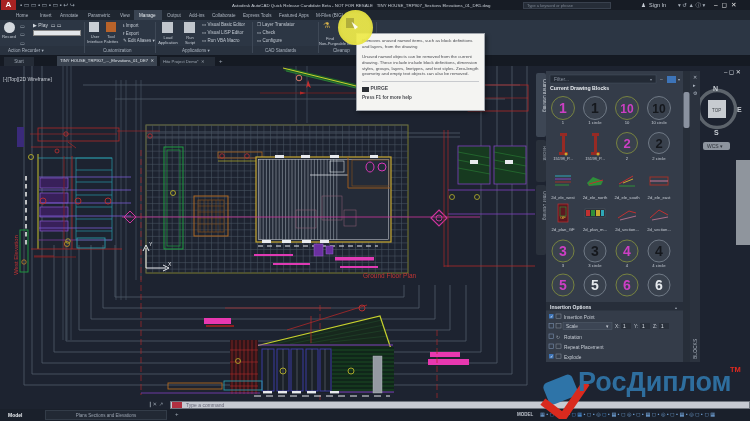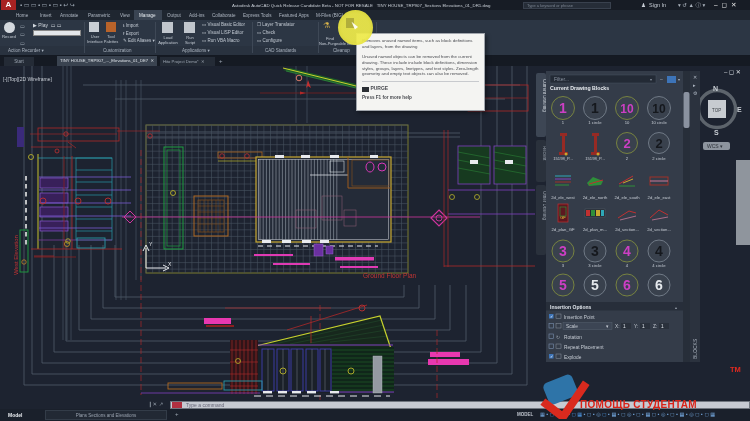--- a/index.html
+++ b/index.html
@@ -764,19 +764,19 @@
 <div class="abs" style="left:352px;top:21px;width:0;height:0;border-left:2.5px solid transparent;border-right:2.5px solid transparent;border-bottom:8px solid #fbfbee;transform:rotate(-38deg)"></div>
 
 <div class="abs" style="left:538px;top:364px;width:212px;height:55px">
 
   <div class="abs" style="left:7px;top:14px;width:31px;height:23px;background:#2e74a8;border-radius:5px;transform:rotate(-22deg)"></div>
 
   <svg class="abs" style="left:0;top:14px" width="52" height="41">
     <path d="M8,26 L25,39 L46,8" fill="none" stroke="#d92a1e" stroke-width="8" stroke-linecap="square"></path>
   </svg>
 
+  <div class="txt" style="left:40px;top:3px;color:#2e6e9e;font-size:27px;font-weight:bold;letter-spacing:0px">РосДиплом</div>
 
   <div class="txt" style="left:192px;top:1px;color:#e02a20;font-size:7.5px;font-weight:bold">ТМ</div>
 
-  <div class="txt" style="left:42px;top:35px;color:#d92318;font-size:10px;font-weight:bold;letter-spacing:0.3px">ПОМОЩЬ СТУДЕНТАМ</div>
 </div>
 
 </div>
 
 </body></html>

